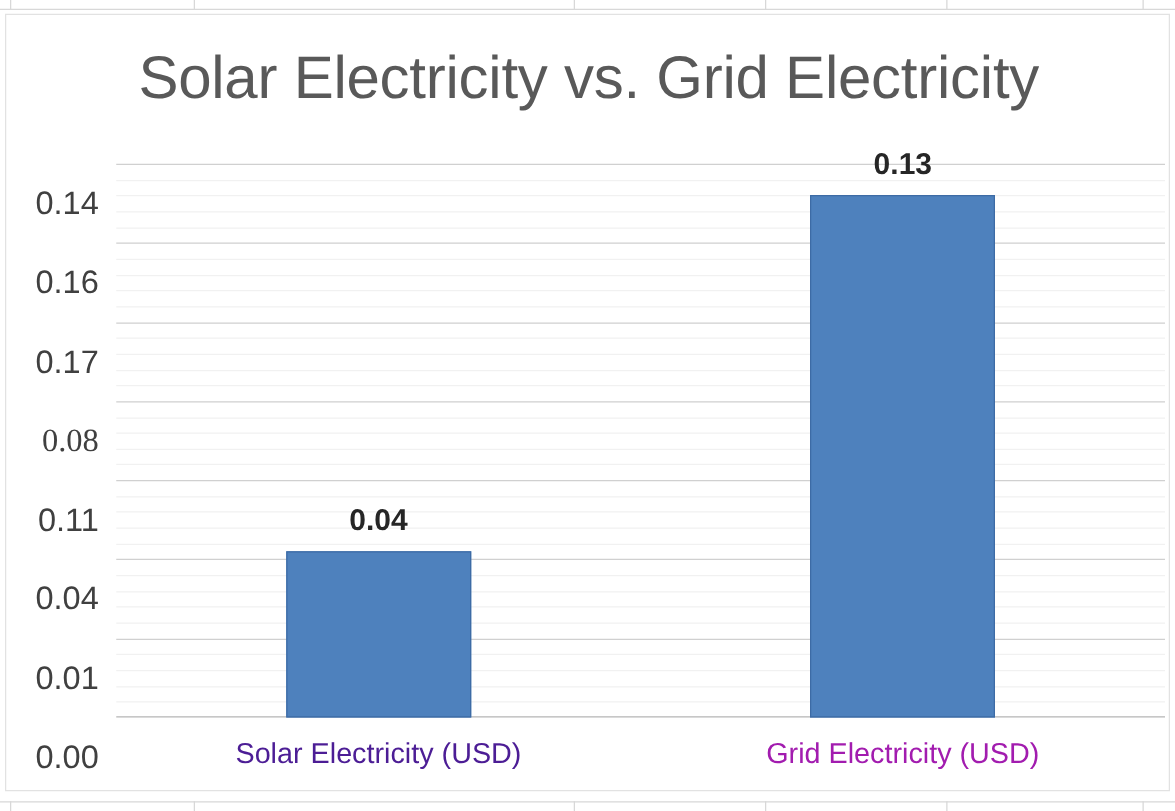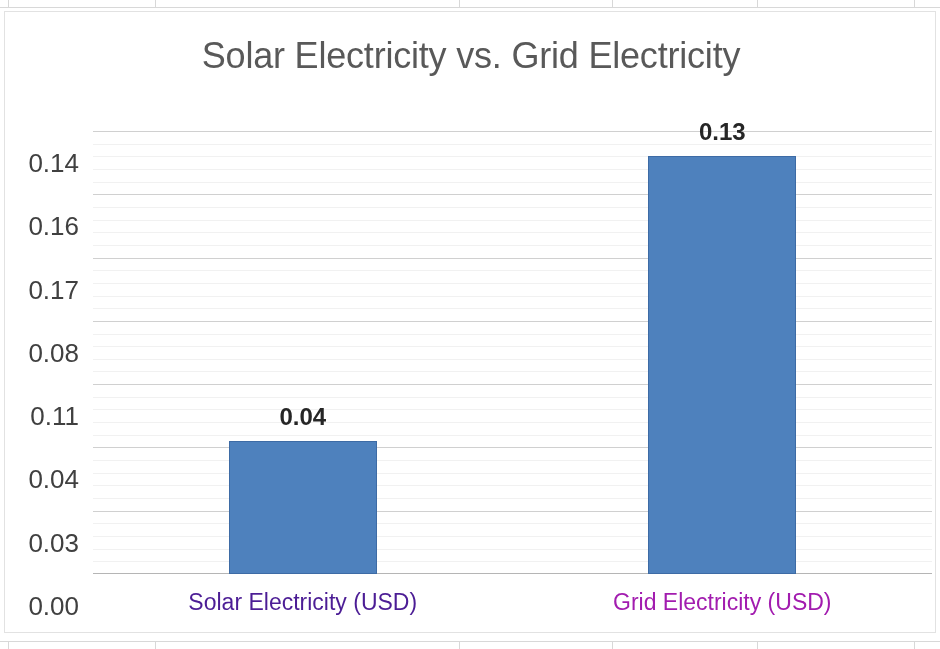--- a/index.html
+++ b/index.html
@@ -46,21 +46,21 @@
     border: 1px solid #e2e2e2;
     box-sizing: border-box;
   }
 
   #chart-title {
     position: absolute;
     left: 0;
     top: 23px;
     width: 932px;
     text-align: center;
-    font-size: 36px;
+    font-size: 48px;
     color: #595959;
     font-weight: 400;
     letter-spacing: -0.2px;
     white-space: nowrap;
   }
 
   
   #plot {
     position: absolute;
     left: 88px;       
@@ -186,24 +186,24 @@
         <div class="gridline major" style="top: 316.429px; background: rgb(208, 208, 208);"></div>
         <div class="gridline major" style="top: 253.143px; background: rgb(208, 208, 208);"></div>
         <div class="gridline major" style="top: 189.857px; background: rgb(208, 208, 208);"></div>
         <div class="gridline major" style="top: 126.571px; background: rgb(208, 208, 208);"></div>
         <div class="gridline major" style="top: 63.2857px; background: rgb(208, 208, 208);"></div>
         <div class="gridline major" style="top: 0px; background: rgb(208, 208, 208);"></div>
       </div>
     <div id="axis-line" style="background: rgb(181, 181, 181);"></div>
     <div id="yticks">
         <div class="ytick" style="top: 443px; color: rgb(64, 64, 64);">0.00</div>
-        <div class="ytick" style="top: 379.714px; color: rgb(64, 64, 64);">0.03</div>
+        <div class="ytick" style="top: 379.714px; color: rgb(64, 64, 64);">0.01</div>
         <div class="ytick" style="top: 316.429px; color: rgb(64, 64, 64);">0.04</div>
         <div class="ytick" style="top: 253.143px; color: rgb(64, 64, 64);">0.11</div>
-        <div class="ytick" style="top: 189.857px; color: rgb(64, 64, 64);">0.08</div>
+        <div class="ytick" style="top: 189.857px; color: rgb(64, 64, 64); font-family: Liberation Serif, serif;">0.08</div>
         <div class="ytick" style="top: 126.571px; color: rgb(64, 64, 64);">0.17</div>
         <div class="ytick" style="top: 63.2857px; color: rgb(64, 64, 64);">0.16</div>
         <div class="ytick" style="top: 0px; color: rgb(64, 64, 64);">0.14</div>
       </div>
     <div id="bars">
         <div class="bar" style="left: 135.75px; width: 148px; height: 132.9px; background: rgb(78, 129, 189);"></div>
         <div class="bar" style="left: 555.25px; width: 148px; height: 417.686px; background: rgb(78, 129, 189);"></div>
       </div>
     <div id="barlabels">
         <div class="bar-label" style="left: 209.75px; top: 300.1px;">0.04</div>

